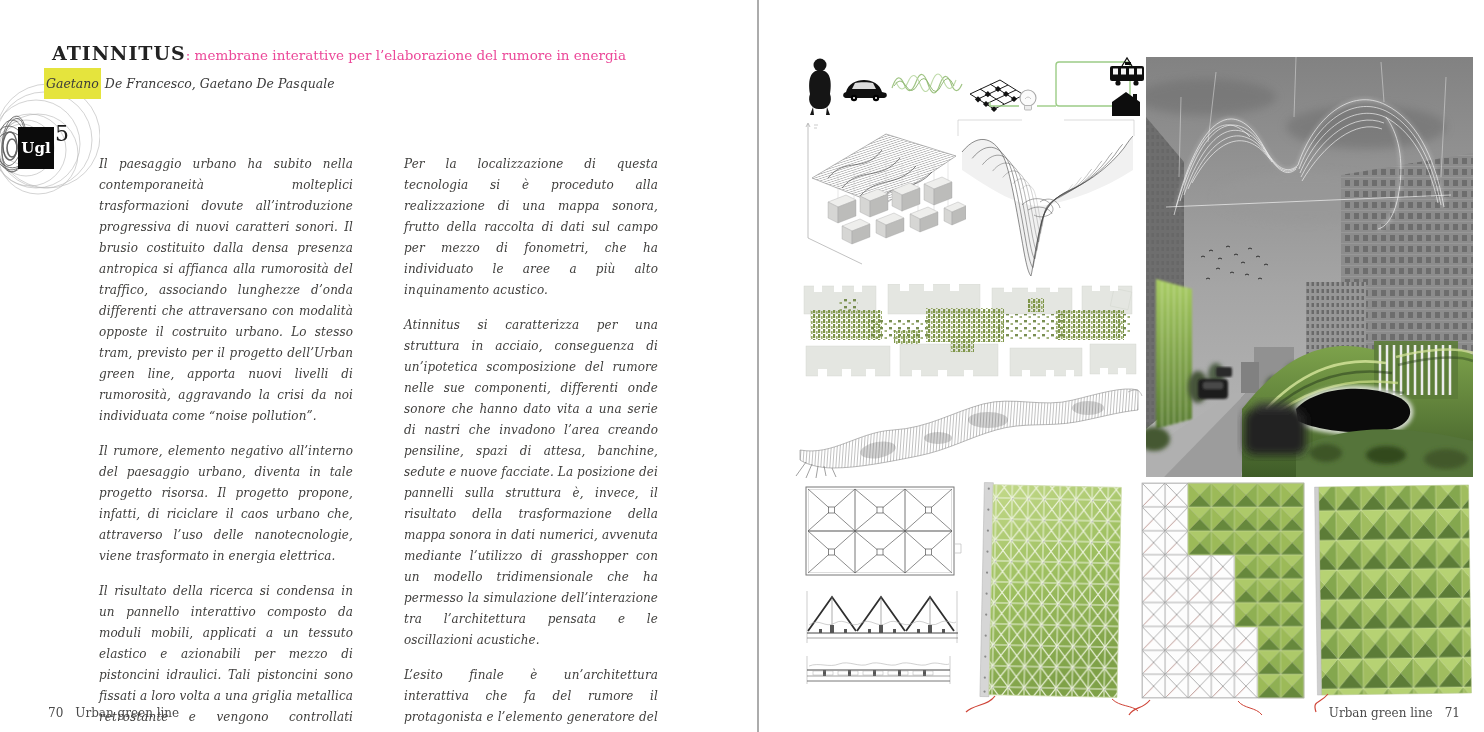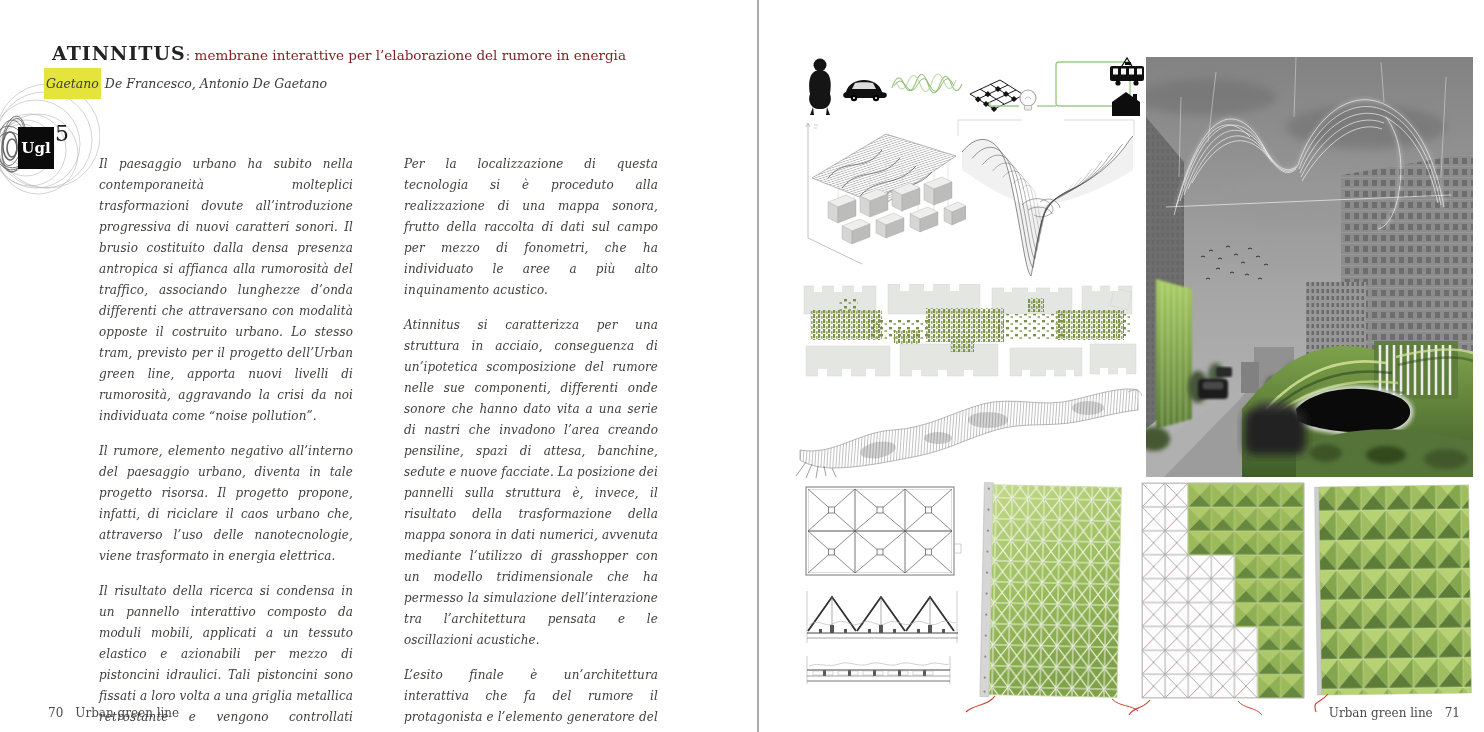--- a/index.html
+++ b/index.html
@@ -4,21 +4,21 @@
 <style>
   html,body{margin:0;padding:0;background:#ffffff;}
   #spread{position:relative;width:1484px;height:732px;background:#ffffff;overflow:hidden;
           font-family:"DejaVu Serif","Liberation Serif",serif;color:#3f3e3c;}
   .abs{position:absolute;}
   
   #gutter{left:757px;top:0;width:2px;height:732px;background:linear-gradient(90deg,#c9c9c9,#8f8f8f,#c9c9c9);}
   
   #title-line{left:44px;top:42px;white-space:nowrap;}
   #title-main{font-size:19px;font-weight:700;letter-spacing:1px;color:#222;margin-left:8px;}
-  #title-sub{font-size:13.5px;font-weight:400;color:#7f1d1d;}
+  #title-sub{font-size:13.5px;font-weight:400;color:#ec4899;}
   #authors{left:44px;top:76px;font-style:italic;font-size:12.5px;color:#3a3a3a;white-space:nowrap;}
   #authors .hl{background:#e5e43d;padding:8px 2px;}
   .col{width:282px;font-size:12px;line-height:21px;text-align:justify;letter-spacing:.1px;}
   .col p{margin:14px;font-style:italic;}
   #col1{left:85px;top:140px;}
   #col2{left:390px;top:140px;}
   .footer{top:706px;font-size:12px;color:#4a4a4a;display:flex;gap:12px;white-space:nowrap;}
   #footer-left{left:48px;}
   #footer-right{right:24px;}
   
@@ -54,21 +54,21 @@
   </svg>
   <div class="abs" id="ugl-box">
     <span>Ugl</span>
   </div>
   <div class="abs" id="ugl-num">5</div>
 
   <div class="abs" id="title-line">
     <span id="title-main">ATINNITUS</span><span id="title-sub">: membrane interattive per l’elaborazione del rumore in energia</span>
   </div>
   <div class="abs" id="authors">
-    <span class="hl">Gaetano</span><span> De Francesco, Antonio De Gaetano</span>
+    <span class="hl">Gaetano</span><span> De Francesco, Gaetano De Pasquale</span>
   </div>
 
   <div class="abs col" id="col1">
     <p>Il paesaggio urbano ha subito nella contemporaneità molteplici trasformazioni dovute all’introduzione progressiva di nuovi caratteri sonori. Il brusio costituito dalla densa presenza antropica si affianca alla rumorosità del traffico, associando lunghezze d’onda differenti che attraversano con modalità opposte il costruito urbano. Lo stesso tram, previsto per il progetto dell’Urban green line, apporta nuovi livelli di rumorosità, aggravando la crisi da noi individuata come “noise pollution”.</p>
     <p>Il rumore, elemento negativo all’interno del paesaggio urbano, diventa in tale progetto risorsa. Il progetto propone, infatti, di riciclare il caos urbano che, attraverso l’uso delle nanotecnologie, viene trasformato in energia elettrica.</p>
     <p>Il risultato della ricerca si condensa in un pannello interattivo composto da moduli mobili, applicati a un tessuto elastico e azionabili per mezzo di pistoncini idraulici. Tali pistoncini sono fissati a loro volta a una griglia metallica retrostante e vengono controllati mediante una serie di sensori acustici collegati ad un terminale informatico.</p>
     <p>Le celle del pannello, che richiamano alla mente le squame degli anfibi, sono costituite da un sottilissimo film di materiale piezometrico a base di zinco. Queste celle, colpite dalle onde sonore, subiscono una deformazione</p>
   </div>
   <div class="abs col" id="col2">
     <p>Per la localizzazione di questa tecnologia si è proceduto alla realizzazione di una mappa sonora, frutto della raccolta di dati sul campo per mezzo di fonometri, che ha individuato le aree a più alto inquinamento acustico.</p>

